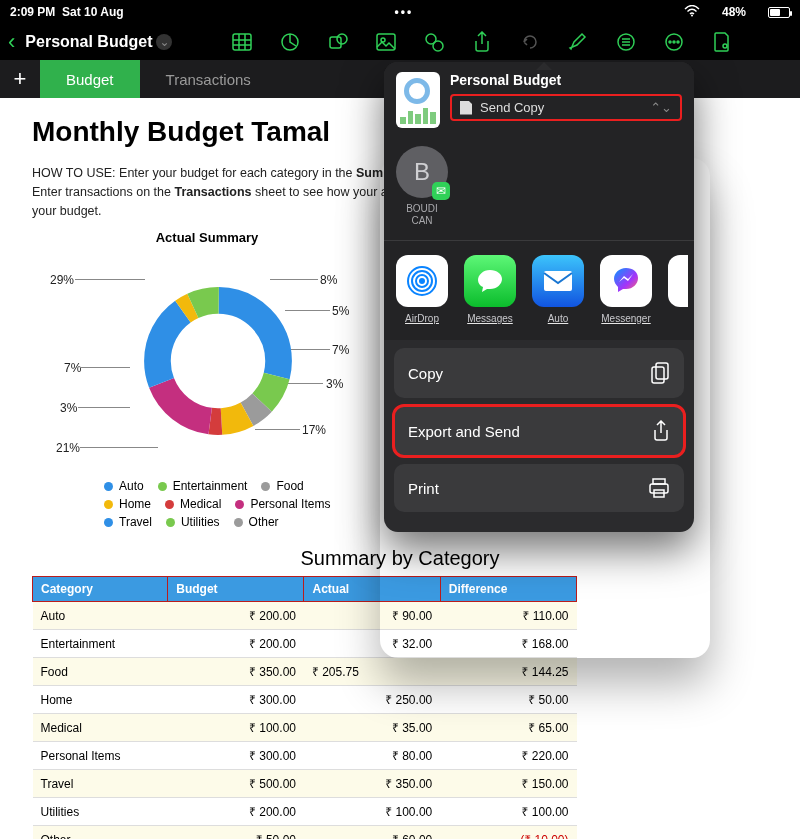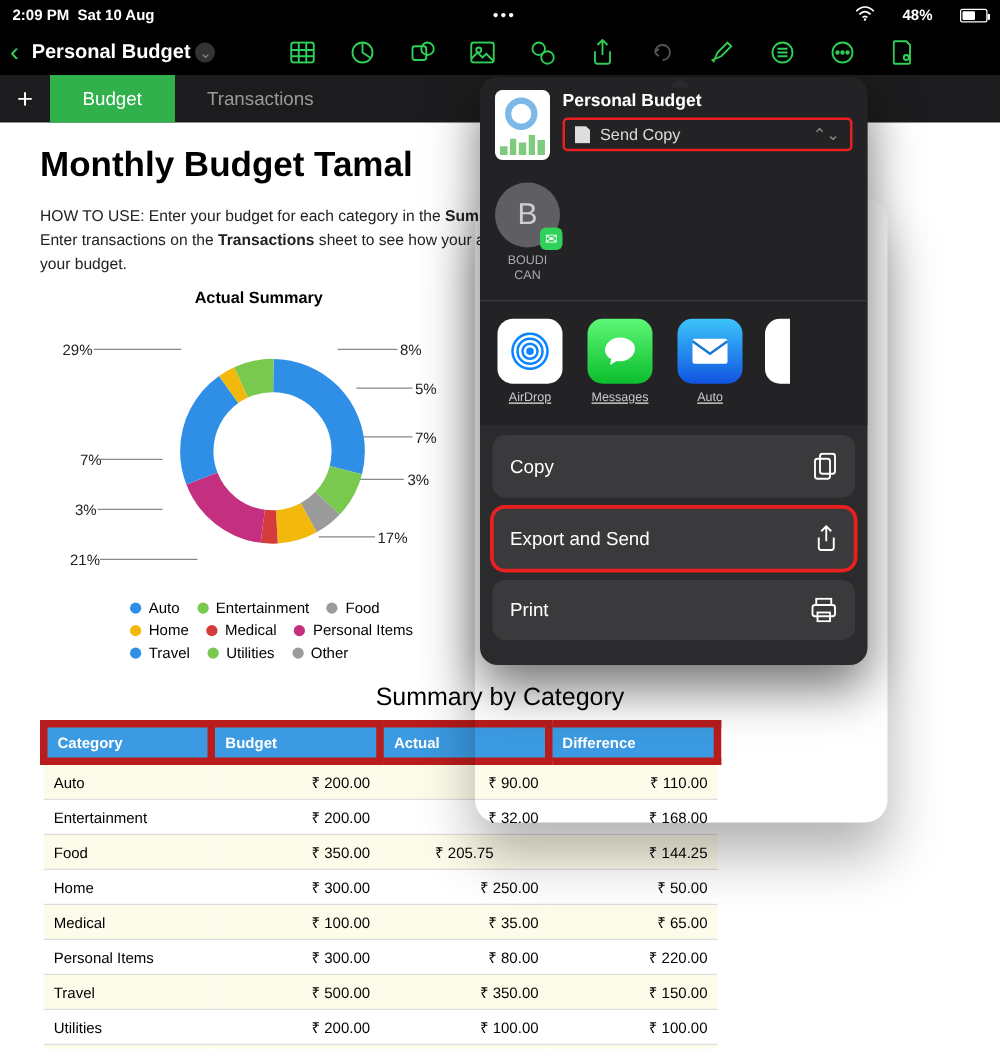--- a/index.html
+++ b/index.html
@@ -34,21 +34,21 @@
   .donut{position:absolute;left:88px;top:30px;}
   .seglabel{position:absolute;font-size:12px;color:#222;}
   .leader{position:absolute;background:#888;height:1px;}
   .legend{margin-top:8px;margin-left:72px;}
   .legend-row{display:flex;gap:14px;margin-bottom:4px;align-items:center;}
   .legend-item{display:flex;align-items:center;gap:6px;font-size:12px;}
   .dot{width:9px;height:9px;border-radius:50%;}
   .axis-col{width:60px;font-size:11px;color:#222;display:flex;flex-direction:column;gap:24px;margin-top:28px;}
   .sec-title{text-align:center;font-size:20px;font-weight:500;margin:14px 0 6px;}
   table.sumtab{width:545px;border-collapse:collapse;font-size:12px;}
-  table.sumtab th{background:#3b9ae1;color:#fff;text-align:left;padding:5px 8px;font-weight:600;border:6px solid #b91c1c;}
+  table.sumtab th{background:#3b9ae1;color:#fff;text-align:left;padding:5px 8px;font-weight:600;border:1px solid #b91c1c;}
   table.sumtab td{padding:5px 8px;border-bottom:1px solid #ddd;}
   table.sumtab tr.alt td{background:#fdfbe9;}
   table.sumtab td:nth-child(1){width:135px;}
   table.sumtab td:nth-child(2),td:nth-child(3),td:nth-child(4){text-align:right;width:136px;}
   .neg{color:#c00;}
   
   .share{position:absolute;left:384px;top:62px;width:310px;background:#2b2b2d;border-radius:14px;box-shadow:0 18px 40px rgba(0,0,0,0.55);overflow:hidden;color:#e6e6e6;font-size:15px;}
   .share::before{content:"";position:absolute;top:-8px;left:152px;border:8px solid transparent;border-bottom-color:#2b2b2d;}
   .sh-header{display:flex;padding:10px 12px 12px;background:#232325;gap:10px;}
   .thumb{width:44px;height:56px;background:#fff;border-radius:6px;flex:0 0 auto;position:relative;overflow:hidden;}
@@ -296,21 +296,21 @@
         </tr>
         <tr>
           <td>Entertainment</td>
           <td style="text-align:right">₹ 200.00</td>
           <td style="text-align:right">₹ 32.00</td>
           <td style="text-align:right" class="">₹ 168.00</td>
         </tr>
         <tr class="alt">
           <td>Food</td>
           <td style="text-align:right">₹ 350.00</td>
-          <td style="text-align:center">₹ 205.75</td>
+          <td style="text-align:left">₹ 205.75</td>
           <td style="text-align:right" class="">₹ 144.25</td>
         </tr>
         <tr>
           <td>Home</td>
           <td style="text-align:right">₹ 300.00</td>
           <td style="text-align:right">₹ 250.00</td>
           <td style="text-align:right" class="">₹ 50.00</td>
         </tr>
         <tr class="alt">
           <td>Medical</td>
@@ -400,20 +400,36 @@
     </div>
     <div class="app">
       <div class="app-ico" style="background:linear-gradient(#3cc4fb,#1154e0)">
           <svg width="32" height="24" viewBox="0 0 32 24">
             <rect x="2" y="2" width="28" height="20" rx="2" fill="#fff"></rect>
             <path d="M2 4l14 10L30 4" stroke="#1976d2" fill="none" stroke-width="2"></path>
           </svg>
         </div>
       <div class="app-label">Auto</div>
     </div>
+    <div class="app">
+      <div class="app-ico" style="background:#fff">
+          <svg width="34" height="34" viewBox="0 0 34 34">
+            <defs>
+              <linearGradient id="mg" x1="0" y1="0" x2="1" y2="1">
+                <stop offset="0" stop-color="#0695ff"></stop>
+                <stop offset="0.6" stop-color="#a334fa"></stop>
+                <stop offset="1" stop-color="#ff6968"></stop>
+              </linearGradient>
+            </defs>
+            <path d="M17 4C10 4 5 9 5 15c0 3 2 6 4 8v5l5-3c1 0 2 0 3 0 7 0 12-5 12-11S24 4 17 4z" fill="url(#mg)"></path>
+            <path d="M10 18l5-6 4 3 5-5-5 7-4-3-5 4z" fill="#fff"></path>
+          </svg>
+        </div>
+      <div class="app-label">Messenger</div>
+    </div>
     <div class="app" style="width:20px">
       <div class="app-ico" style="background:#fff;width:20px;border-radius:12px 0 0 12px;"></div>
     </div>
   </div>
   <div class="action-list">
     <div class="act">
       <span>Copy</span>
       <svg width="20" height="22" viewBox="0 0 20 22">
           <rect x="6" y="1" width="12" height="16" rx="2"></rect>
           <rect x="2" y="5" width="12" height="16" rx="2"></rect>

